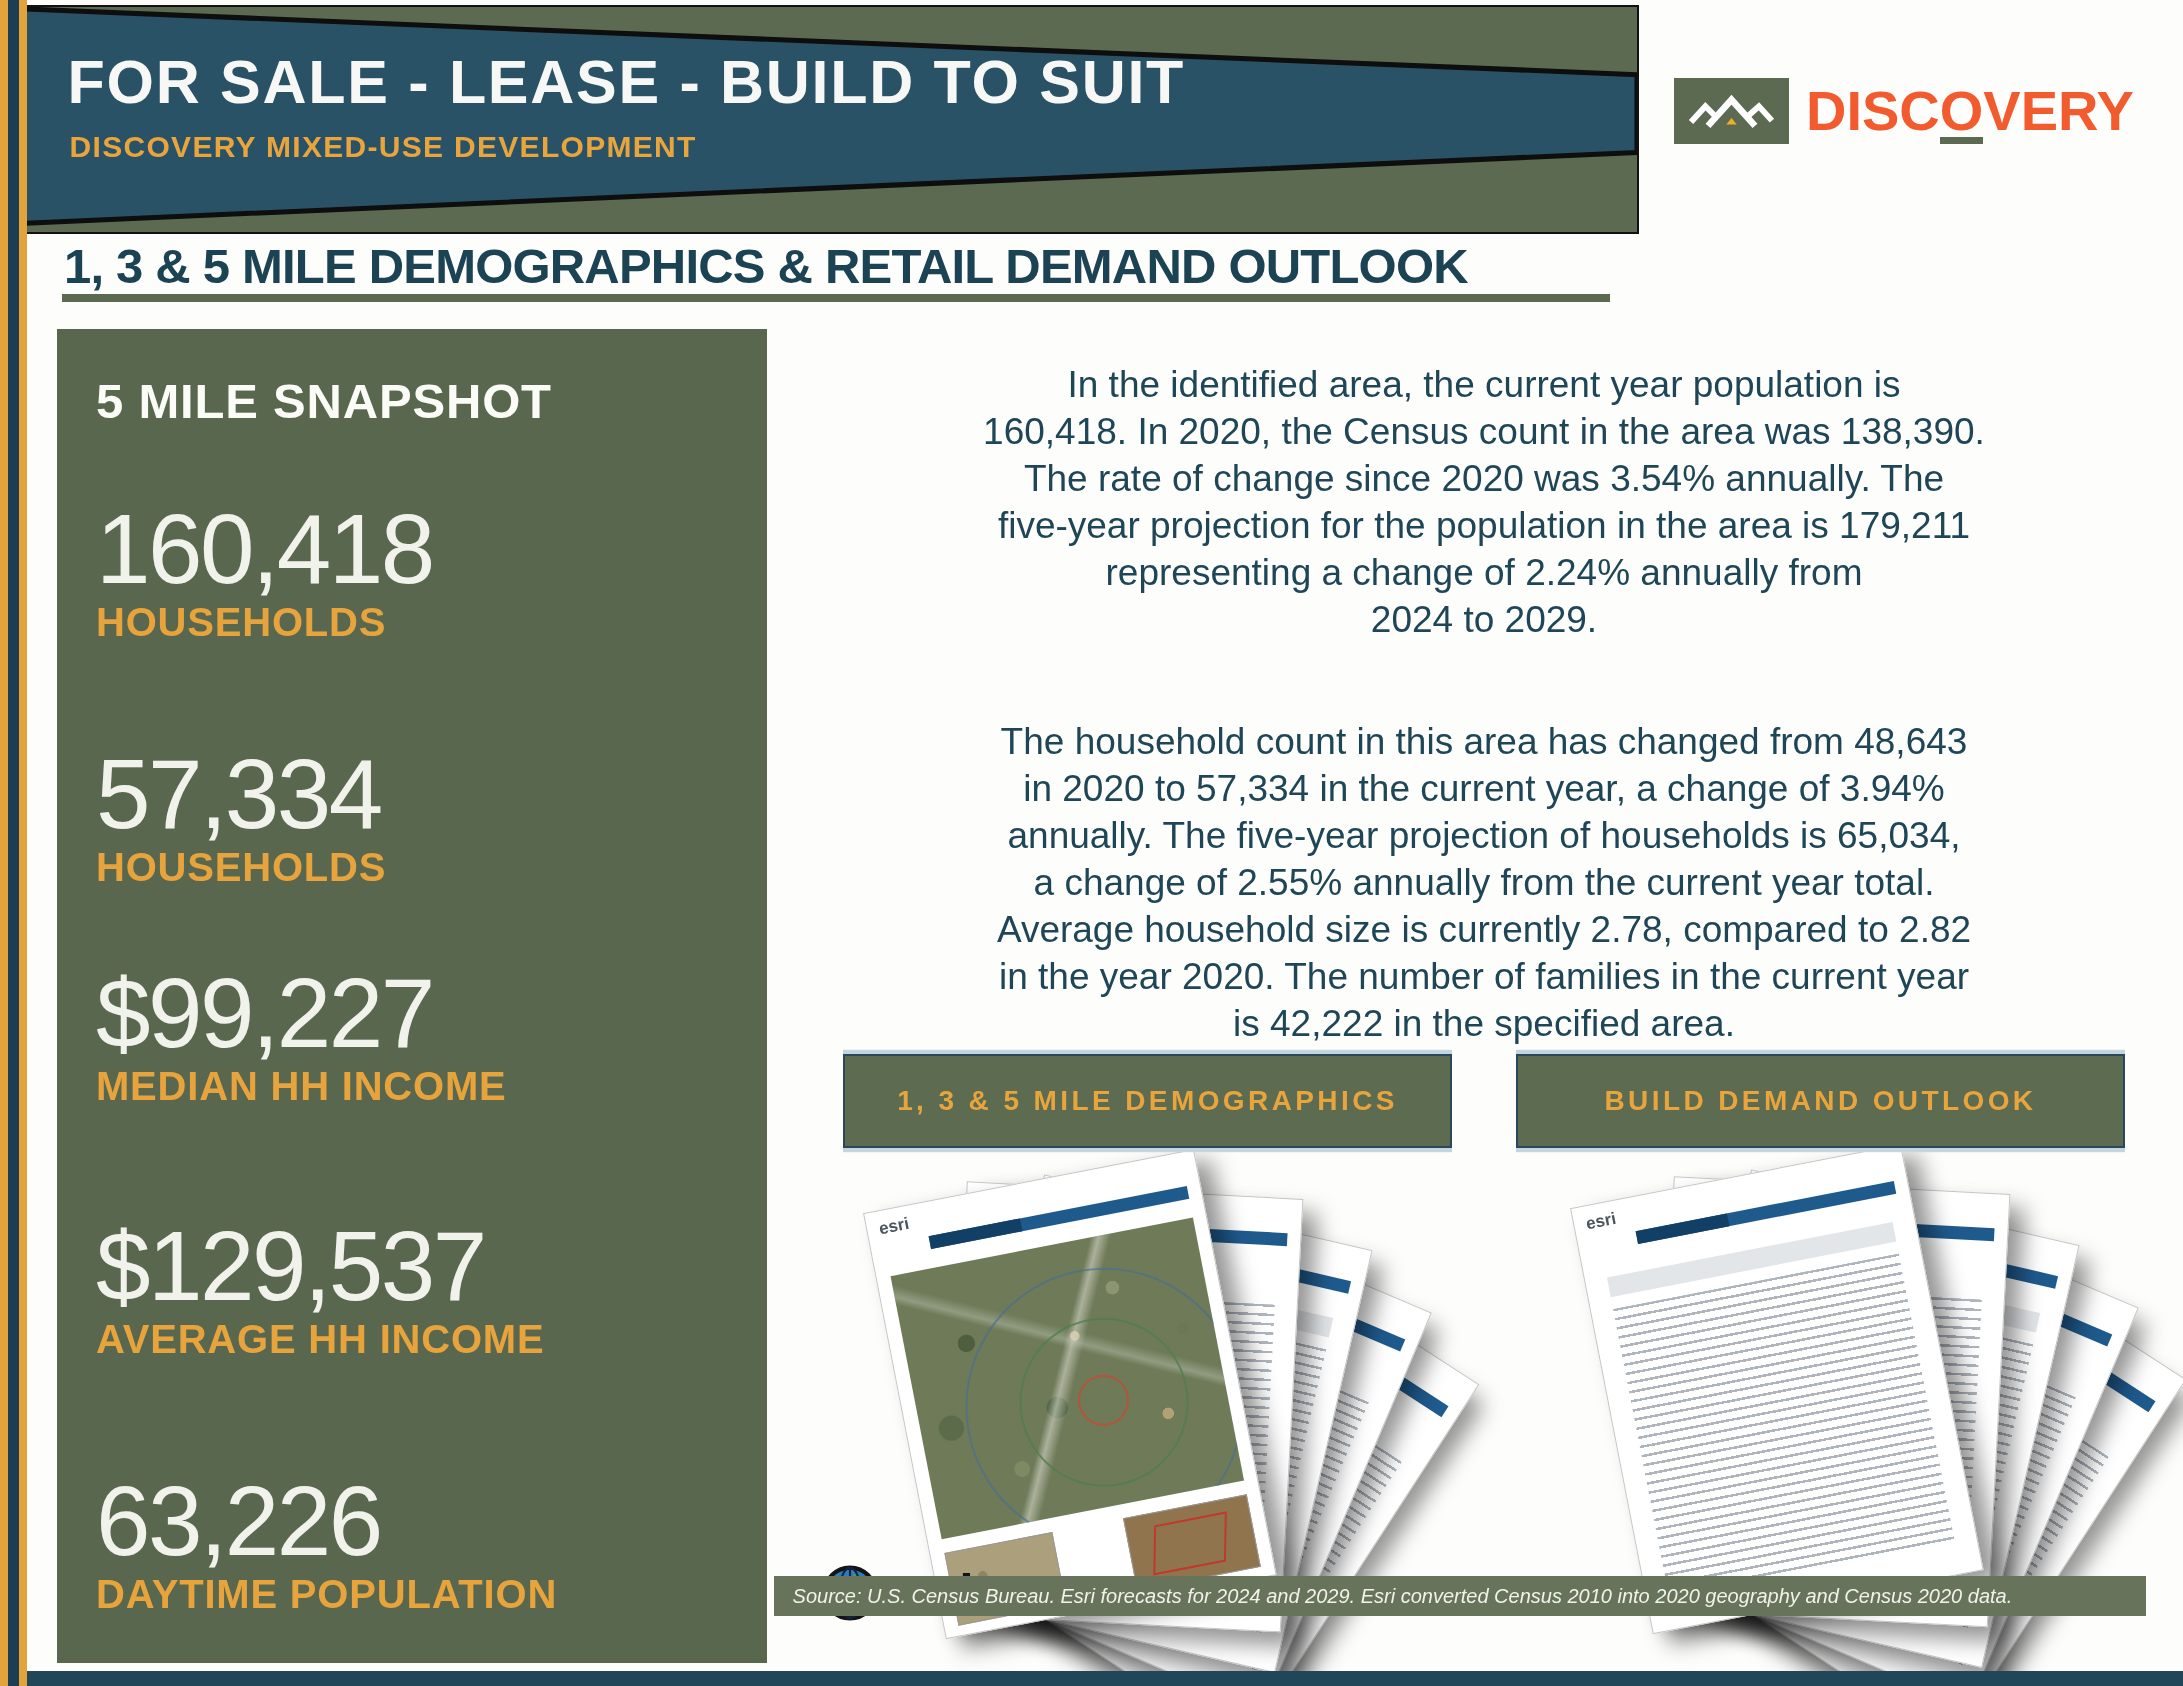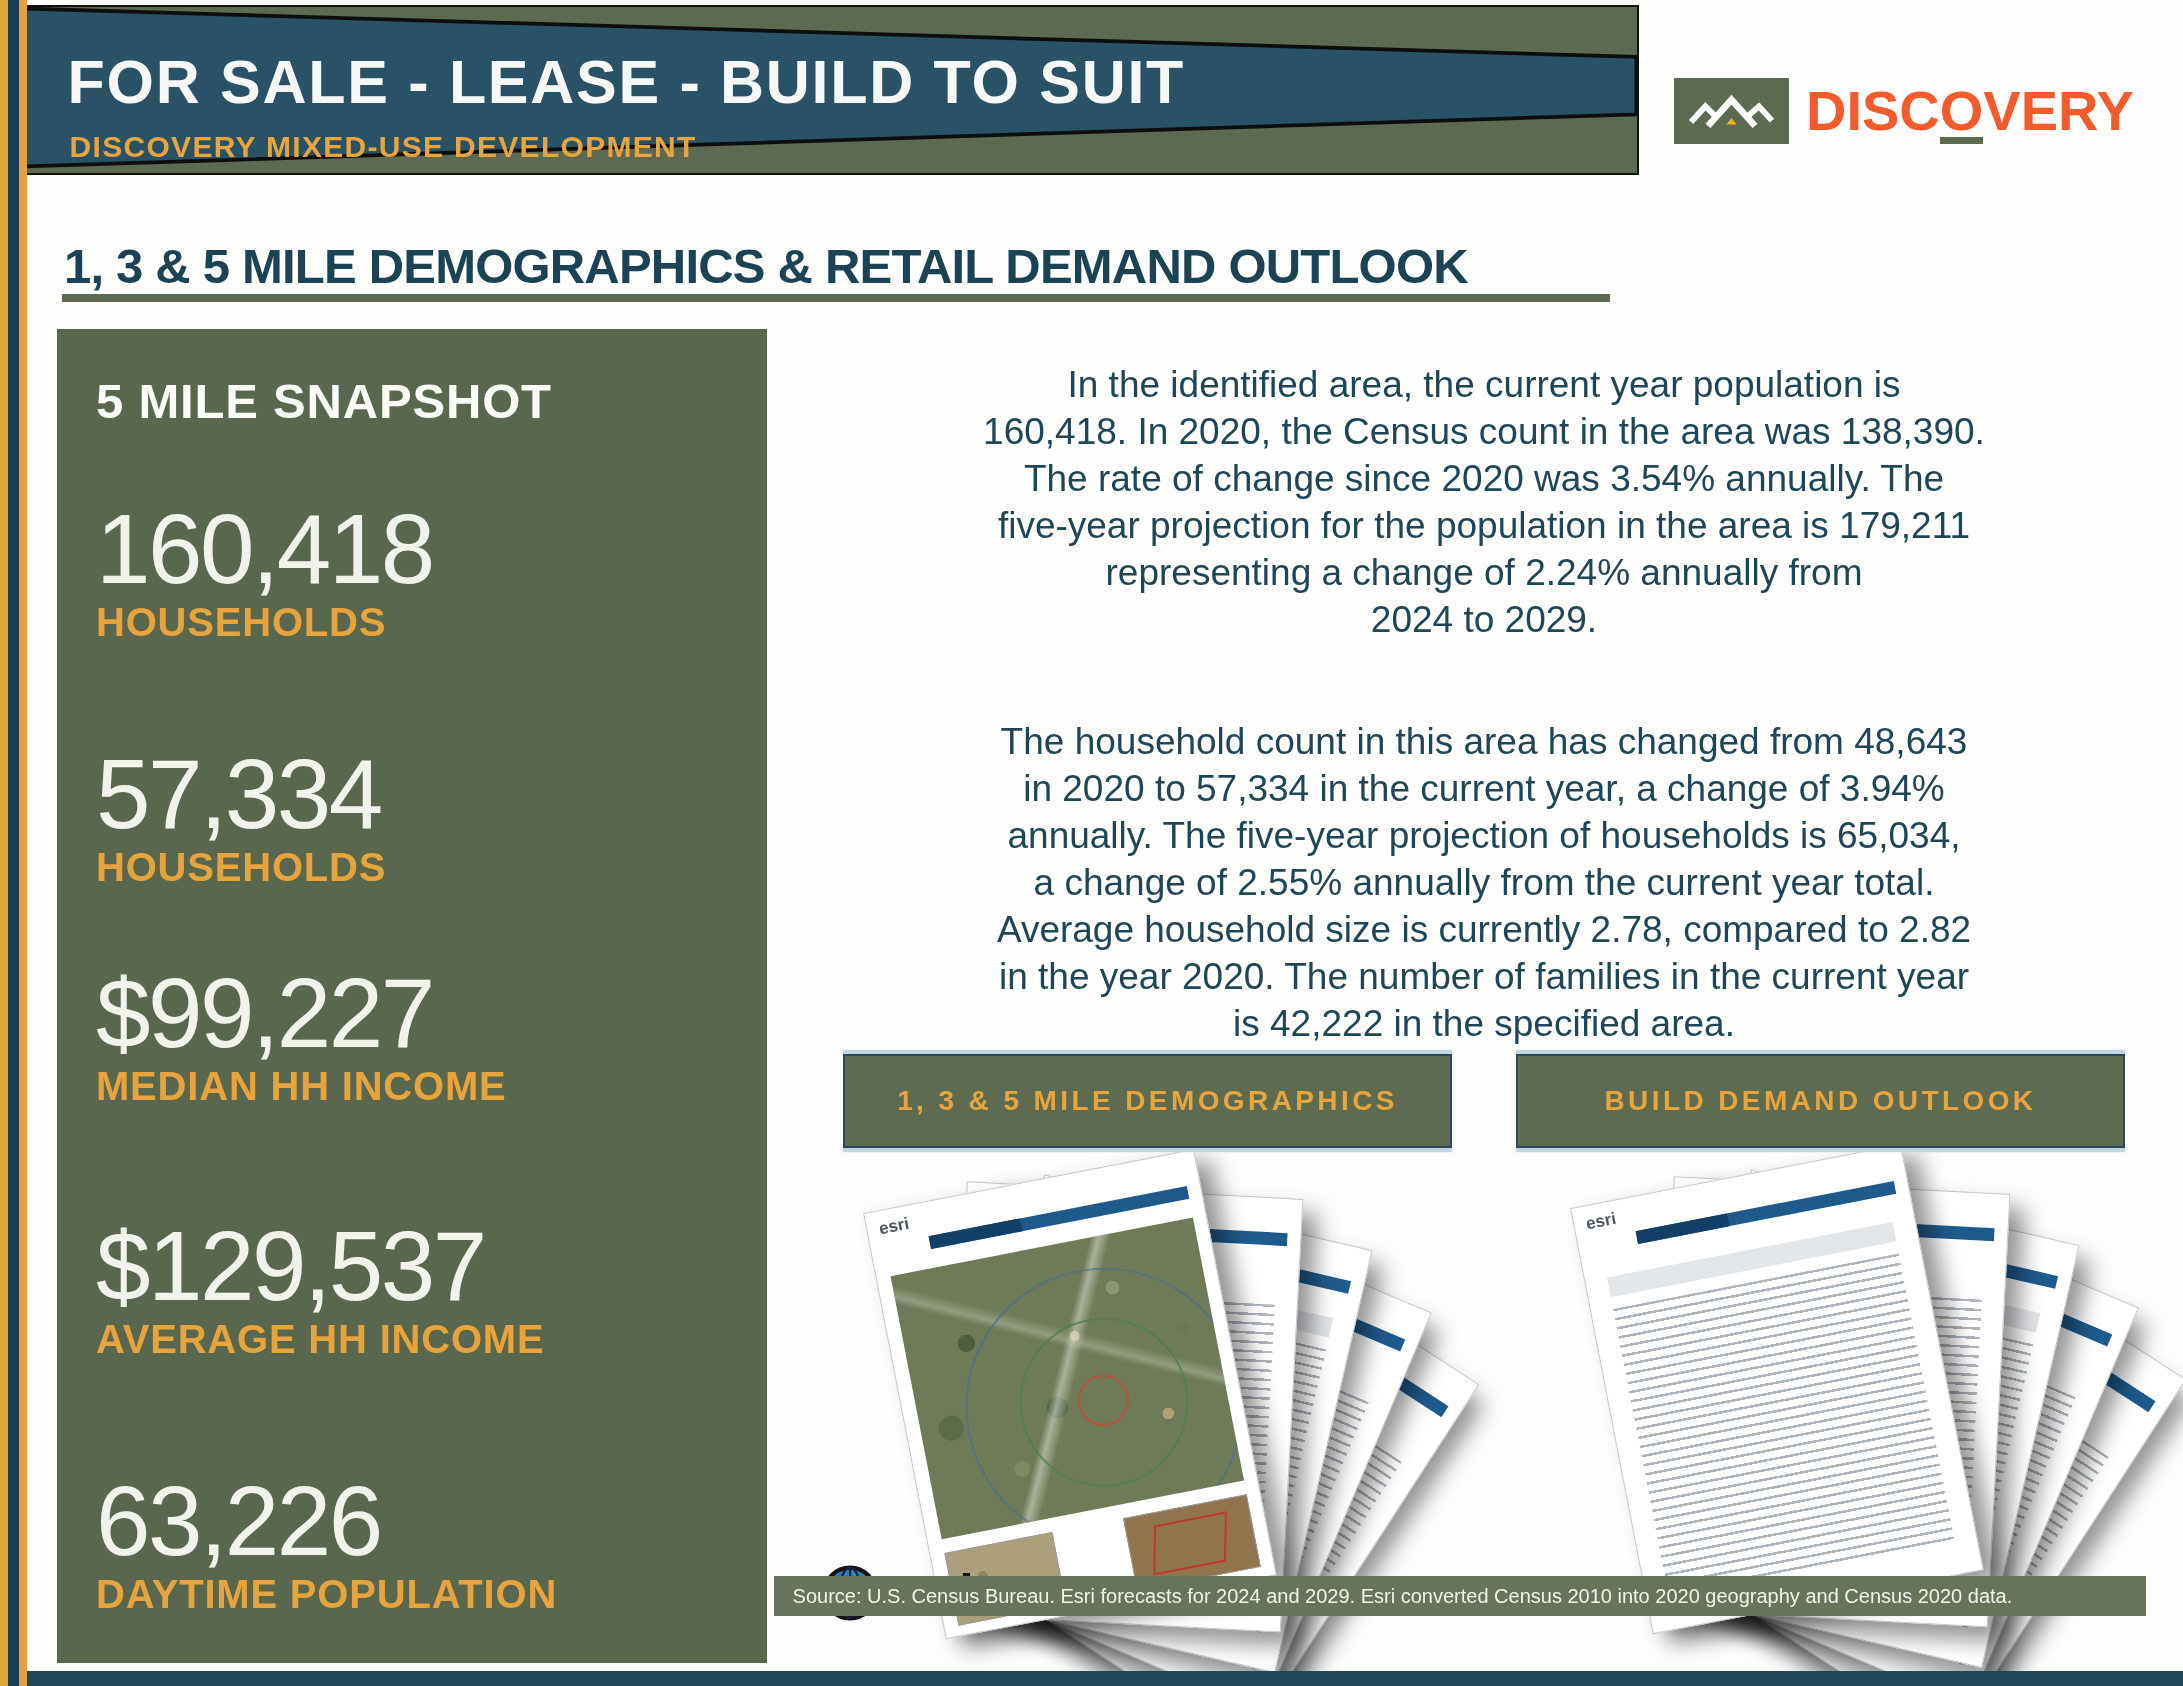--- a/index.html
+++ b/index.html
@@ -7,21 +7,21 @@
   #canvas{position:relative;width:2183px;height:1687px;background:#fdfdfb;overflow:hidden;
           font-family:"Liberation Sans",sans-serif;}
 
   
   .stripe{position:absolute;top:0;bottom:0;z-index:6;}
   #stripe-gold-1{left:0;width:7.6px;background:#e3a33b;}
   #stripe-navy{left:7.6px;width:11.8px;background:#1d3d52;}
   #stripe-gold-2{left:19.4px;width:7.6px;background:#e3a33b;}
 
   
-  #banner{position:absolute;left:23.6px;top:5px;width:1615px;height:170px;background:#5c6a52;
+  #banner{position:absolute;left:23.6px;top:5px;width:1615px;height:229px;background:#5c6a52;
           border:2.5px solid #111;z-index:2;}
   #banner svg{position:absolute;left:0;top:0;width:100%;height:100%;}
   #banner-title{position:absolute;left:42px;top:40px;font-size:61px;line-height:71px;font-weight:bold;
                 color:#f7f8f5;letter-spacing:1.7px;white-space:nowrap;}
   #banner-subtitle{position:absolute;left:44px;top:123px;font-size:30px;font-weight:bold;
                    color:#e8a43d;letter-spacing:1.3px;white-space:nowrap;}
 
   
   #brand{position:absolute;left:1674px;top:78px;display:flex;align-items:center;gap:17px;z-index:3;}
   #brand-box{width:115px;height:66px;background:#5d6a52;display:flex;align-items:center;justify-content:center;}
@@ -92,21 +92,21 @@
       radial-gradient(circle 6.7px at 70% 60%,#c9bd93 0 55%,transparent 60%);}
   .inset-r{right:13.5px;width:126px;background:#8f744e;}
   .inset-r .plot{position:absolute;left:23.6px;top:11.8px;width:74px;height:49px;border:2.5px solid #c0392b;transform:skewX(-12deg);}
 
   
   #esri-logo{position:absolute;left:822px;top:1565px;display:flex;align-items:center;gap:8.4px;z-index:3;}
   #esri-word{font-size:52px;font-weight:bold;color:#141414;letter-spacing:-1.7px;line-height:1;}
 
   
   #source-bar{position:absolute;left:774px;top:1576px;width:1372px;height:40px;background:#68735b;
-              color:#f2f2ea;font-size:20px;display:flex;align-items:center;padding-left:18.6px;z-index:4;white-space:nowrap;}
+              color:#f2f2ea;font-size:20px;display:flex;align-items:center;padding-left:18.6px;z-index:4;white-space:nowrap;font-style:italic;}
 
   
   #bottom-bar{position:absolute;left:0;top:1671px;width:2183px;height:16px;background:#21465a;z-index:5;}
 </style>
 </head>
 <body>
 
 <div id="canvas">
 
   <div class="stripe" id="stripe-gold-1"></div>

